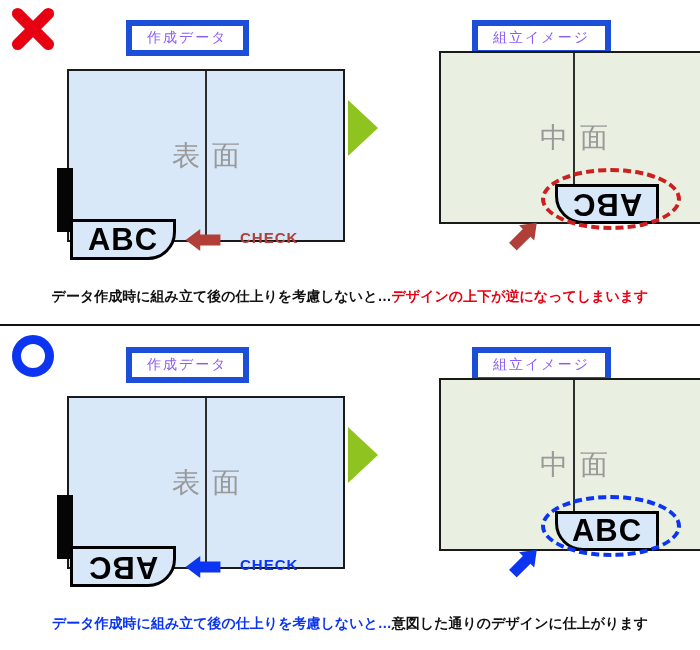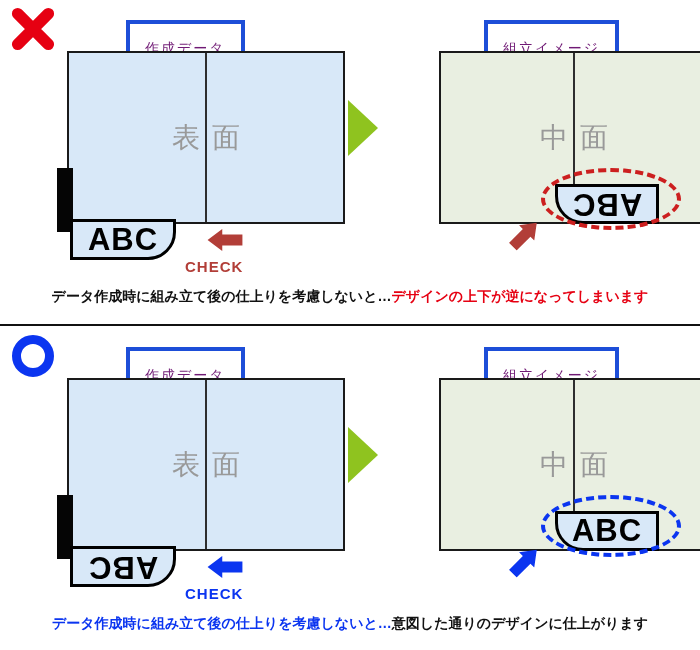--- a/index.html
+++ b/index.html
@@ -20,44 +20,44 @@
     --lead-color:#111; --emph-color:var(--red); }
   .row--good{ top:327px;
     --check-color:var(--blue); --ellipse-color:var(--blue);
     --lead-color:var(--blue); --emph-color:#111; }
 
   .mark{ position:absolute; left:10px; top:6px; width:46px; height:46px;
          display:flex; align-items:center; justify-content:center; }
   .mark svg{ width:46px; height:46px; color:var(--red); }
   .circle-mark{ width:42px; height:42px; border:9px solid var(--blue); border-radius:50%; }
 
-  .label-box{ position:absolute; top:20px; background:#fff; border:4px solid #1d4ed8;
-              padding:16px 15px; font-size:14px; letter-spacing:2px; color:#701a75; white-space:nowrap; }
+  .label-box{ position:absolute; top:20px; background:#fff; border:6px solid #1d4ed8;
+              padding:3px 15px; font-size:14px; letter-spacing:2px; color:#8b5cf6; white-space:nowrap; }
   .label-left{ left:126px; }
-  .label-right{ left:484px; }
+  .label-right{ left:472px; }
 
   .paper{ position:absolute; top:51px; height:173px; border:2px solid #1a1a1a;
           display:flex; align-items:center; justify-content:center; }
-  .paper-left{ left:67px; width:278px; background:var(--paper-blue); }
+  .paper-left{ left:67px; width:278px; background:var(--paper-blue);margin-top:18px; }
   .paper-right{ left:439px; width:270px; background:var(--paper-green); }
   .fold-line{ position:absolute; top:0; bottom:0; left:50%; width:2px; margin-left:-1px; background:#2e2e2e; }
   .panel-text{ font-size:28px; color:var(--gray); letter-spacing:12px; margin-right:-12px; z-index:1; }
 
   .spine-tab{ position:absolute; left:57px; top:168px; width:16px; height:64px; background:#050505; }
 
   .flap{ position:absolute; background:var(--paper-blue); border:3px solid #000;
          display:flex; align-items:center; justify-content:center; z-index:2; }
   .flap-left{ left:70px; top:219px; width:106px; height:41px; border-radius:0 0 28px 0; }
   .flap-right{ left:114px; top:131px; width:104px; height:40px; border-radius:0 0 0 28px; }
   .flap-text{ font-size:31px; font-weight:bold; color:#000; letter-spacing:1px; }
   .row--bad  .flap-right .flap-text{ transform:rotate(180deg); }
   .row--good .flap-left  .flap-text{ transform:rotate(180deg); }
 
-  .check{ position:absolute; left:185px; top:229px; display:flex; align-items:flex-end;
-          gap:7px; color:var(--check-color);flex-direction:column; }
+  .check{ position:absolute; left:185px; top:229px; display:flex; align-items:flex-start;
+          gap:19px; color:var(--check-color); }
   .check svg{ width:36px; height:22px; display:block; }
   .check-text{ font-size:15px; font-weight:bold; letter-spacing:1px; }
 
   .big-arrow{ position:absolute; left:348px; top:100px; width:0; height:0;
               border-top:28px solid transparent; border-bottom:28px solid transparent;
               border-left:30px solid var(--green); }
 
   .ellipse{ position:absolute; left:100px; top:115px; width:140px; height:62px;
             border:4px dashed var(--ellipse-color); border-radius:50%; z-index:3; }
 

